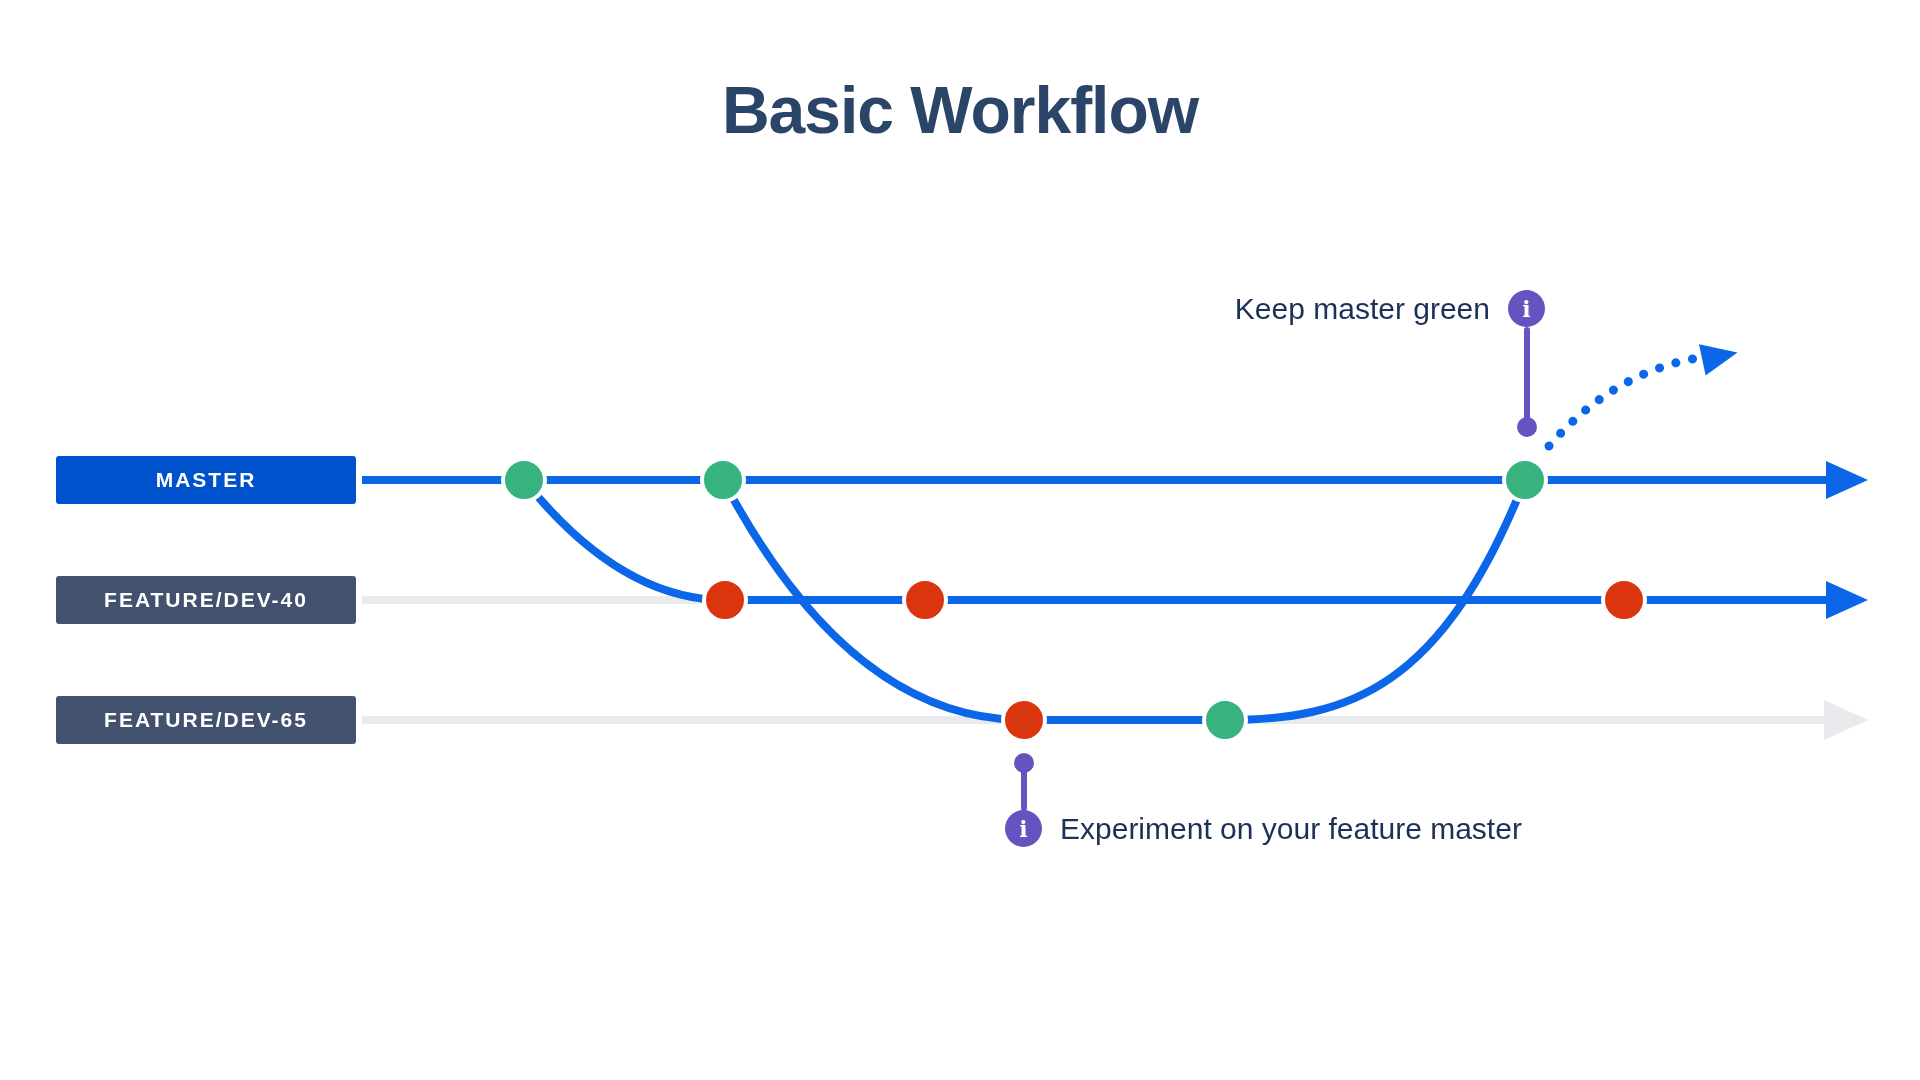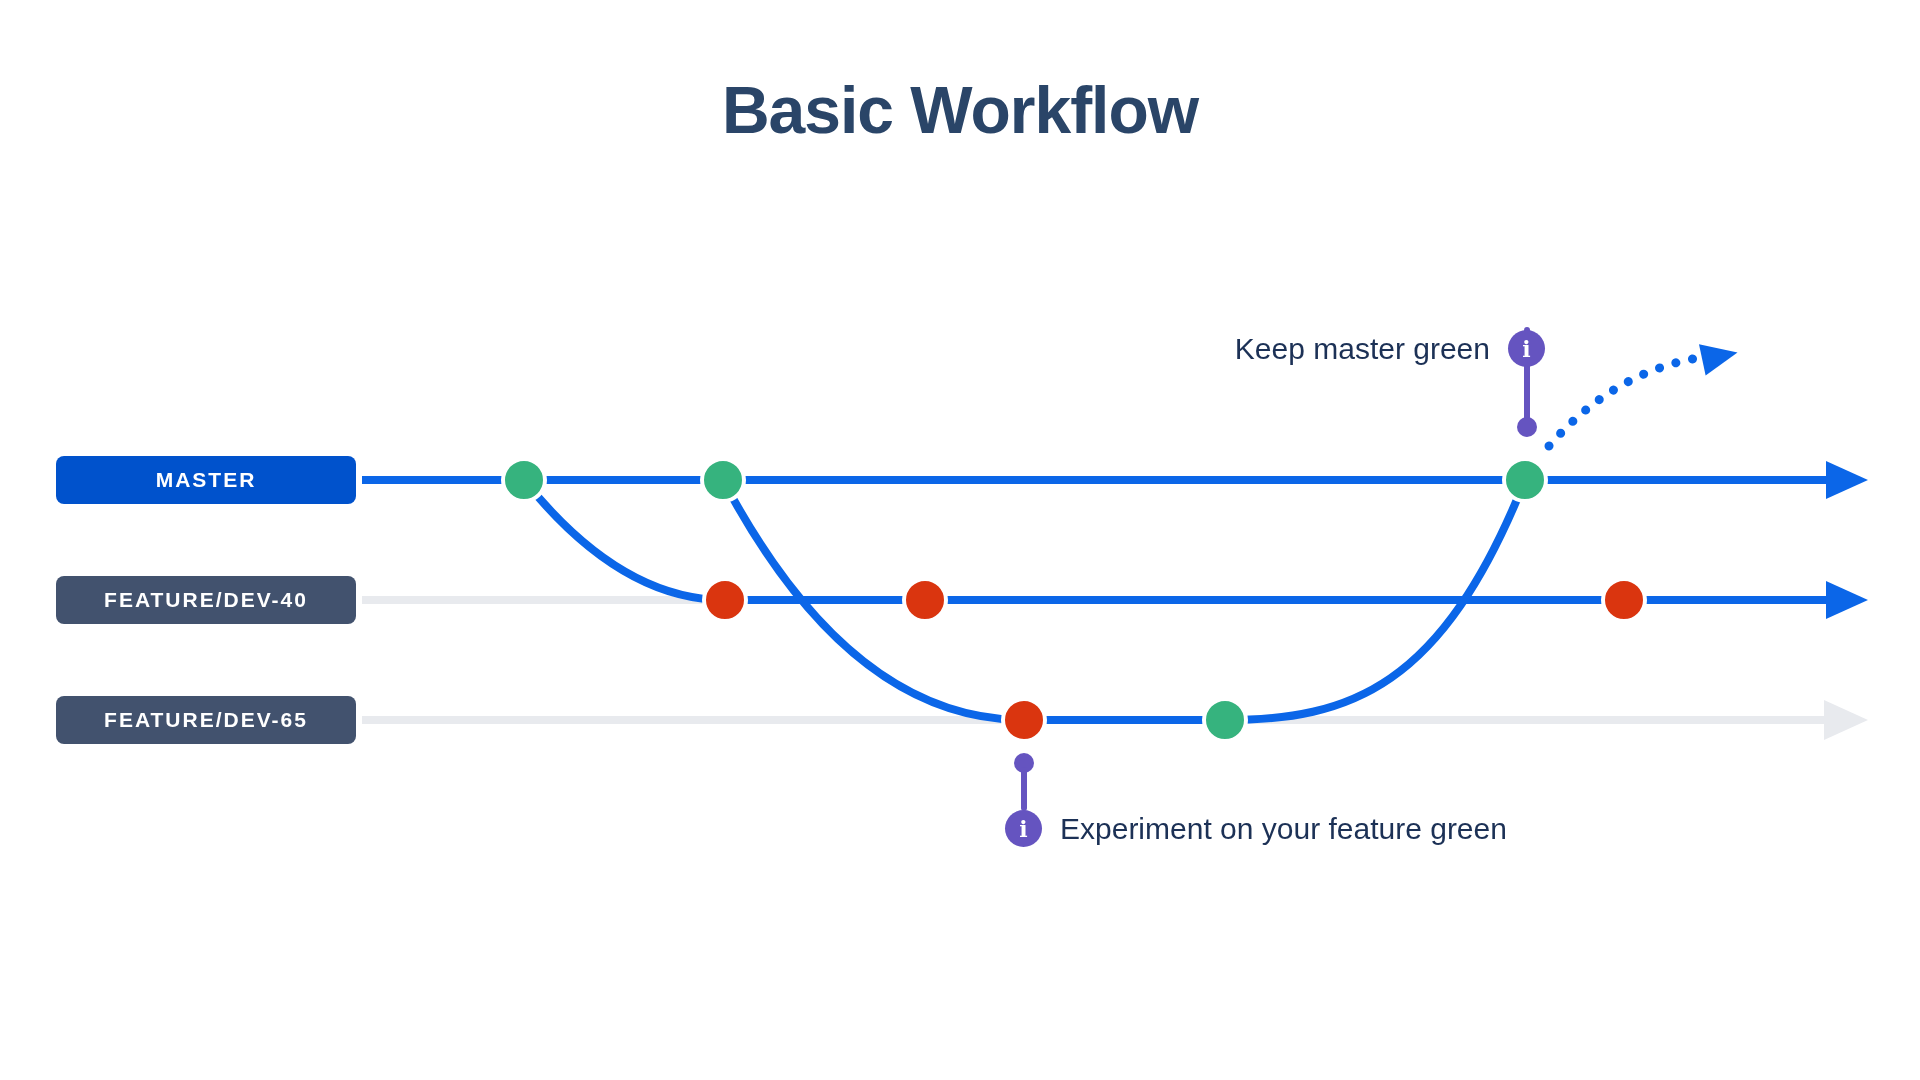--- a/index.html
+++ b/index.html
@@ -44,39 +44,39 @@
   .curve-blue{stroke:var(--branch_line_blue);stroke-width:8;fill:none;stroke-linecap:round;}
   .dotted-arc{stroke:var(--branch_line_blue);stroke-width:9;fill:none;stroke-linecap:round;stroke-dasharray:0.1 17;}
   .commit-green{fill:var(--commit_green);stroke:var(--white);stroke-width:4;}
   .commit-red{fill:var(--commit_red);stroke:var(--white);stroke-width:4;}
   .connector-purple{stroke:var(--info_purple);stroke-width:6;stroke-linecap:round;fill:none;}
   .connector-dot{fill:var(--info_purple);}
 
   .branch-pill{
     position:absolute;
     left:56px;width:300px;height:48px;
-    border-radius:8px;
+    border-radius:3px;
     display:flex;align-items:center;justify-content:center;
     color:#fff;
     font-size:21px;
     font-weight:700;
     letter-spacing:2px;
   }
   .pill-master{top:456px;background:var(--master_pill_blue);}
   .pill-dev30{top:576px;background:var(--feature_pill_slate);}
   .pill-dev45{top:696px;background:var(--feature_pill_slate);}
 
   .annotation{
     position:absolute;
     display:flex;align-items:center;gap:18px;
     font-size:30px;
     color:var(--text_navy);
     white-space:nowrap;
   }
-  .annotation-top{top:290px;right:375px;margin-top:40px;}
+  .annotation-top{top:290px;right:375px;}
   .annotation-bottom{top:810px;left:1005px;}
   .info-icon{
     width:37px;height:37px;
     border-radius:50%;
     background:var(--info_purple);
     color:#fff;
     display:flex;align-items:center;justify-content:center;
     font-family:"DejaVu Serif", serif;
     font-weight:700;
     font-size:22px;
@@ -139,16 +139,16 @@
     <span>FEATURE/DEV-65</span>
   </div>
 
   <div class="annotation annotation-top">
     <span>Keep master green</span>
     <span class="info-icon">i</span>
   </div>
 
   <div class="annotation annotation-bottom">
     <span class="info-icon">i</span>
-    <span>Experiment on your feature green</span>
+    <span>Experiment on your feature master</span>
   </div>
 
 </div>
 
 </body></html>

